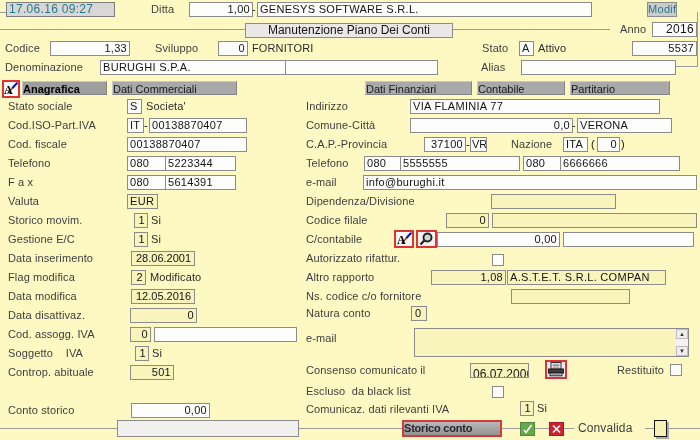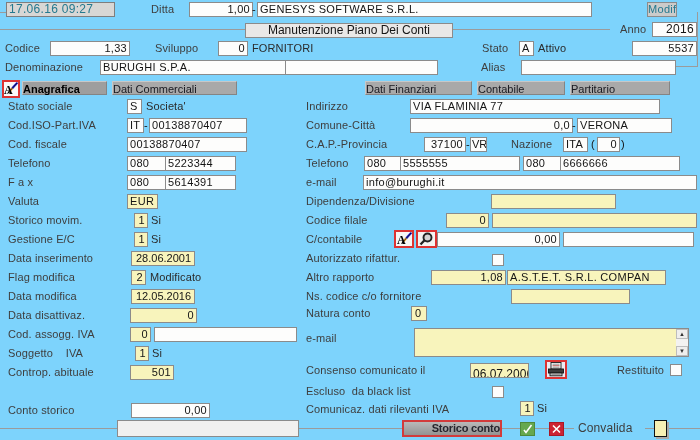--- a/index.html
+++ b/index.html
@@ -1,16 +1,16 @@
 <!DOCTYPE html>
 <html><head>
 <meta charset="utf-8">
 <style>
 html,body{margin:0;padding:0}
-#w{position:relative;width:700px;height:440px;background:#7dd3fc;font-family:"Liberation Sans",sans-serif;font-size:11px;overflow:hidden}
+#w{position:relative;width:700px;height:440px;background:#fef9c3;font-family:"Liberation Sans",sans-serif;font-size:11px;overflow:hidden}
 .lb{position:absolute;color:#3e3e3e;height:15px;line-height:15px;white-space:pre;letter-spacing:0.12px}
 .bx{position:absolute;background:#fdfdfc;border:1px solid #8b8b8b;box-sizing:border-box;height:15px;line-height:13px;color:#141414;padding:0 2px;white-space:pre;overflow:hidden;letter-spacing:0.3px}
 .yl{background:#f8f4bc}
 .rt{text-align:right;padding-right:2px}
 .ln{position:absolute;background:#9b9b9b;height:1px}
 .tab{position:absolute;height:14px;line-height:14px;text-align:left;background:#a9a9a9;color:#18181f;box-sizing:border-box;border-top:1px solid #c8c8c8;border-left:1px solid #c8c8c8;border-right:1px solid #848484;border-bottom:1px solid #848484}
 .cb{position:absolute;width:12px;height:12px;background:#fdfdfc;border:1px solid #8b8b8b;box-sizing:border-box}
 .ric{position:absolute;border:2px solid #d33;box-sizing:border-box;background:#f4f3f2}
 svg{display:block}
 </style>
@@ -216,21 +216,21 @@
 <div class="lb" style="left:306px;top:384px">Escluso  da black list</div>
 <div class="cb" style="left:492px;top:386px"></div>
 
 <div class="lb" style="left:306px;top:402px">Comunicaz. dati rilevanti IVA</div>
 <div class="bx yl rt" style="left:520px;top:401px;width:14px;padding:0 2px">1</div>
 <div class="lb" style="left:537px;top:401px;color:#2b2b2b">Si</div>
 
 <div class="ln" style="left:0;top:428px;width:117px"></div>
 <div class="bx" style="left:117px;top:420px;width:182px;height:17px;background:#f1f0ef"></div>
 <div class="ln" style="left:299px;top:428px;width:103px"></div>
-<div style="position:absolute;left:402px;top:420px;width:100px;height:17px;box-sizing:border-box;border:2px solid #d23b3b;background:linear-gradient(#b9b9b9,#939393);color:#26262e;text-align:right;line-height:13px;font-size:11px;font-weight:bold;letter-spacing:-0.2px">Storico conto</div>
+<div style="position:absolute;left:402px;top:420px;width:100px;height:17px;box-sizing:border-box;border:2px solid #d23b3b;background:linear-gradient(#b9b9b9,#939393);color:#26262e;text-align:left;line-height:13px;font-size:11px;font-weight:bold;letter-spacing:-0.2px">Storico conto</div>
 <div class="ln" style="left:502px;top:428px;width:18px"></div>
 <div style="position:absolute;left:520px;top:422px;width:15px;height:14px;background:#66a84e;border:1px solid #4e8a3a;box-sizing:border-box">
 <svg width="13" height="12" viewBox="0 0 13 12">
         <path d="M3,7 L5,9.5 L10.5,2" stroke="#fff" stroke-width="1.6" fill="none"></path>
       </svg>
 </div>
 <div class="ln" style="left:535px;top:428px;width:14px"></div>
 <div style="position:absolute;left:549px;top:422px;width:15px;height:14px;background:#cc2333;border:1px solid #a81828;box-sizing:border-box">
 <svg width="13" height="12" viewBox="0 0 13 12">
         <path d="M3,2.5 L10,9.5 M10,2.5 L3,9.5" stroke="#fff" stroke-width="1.6" fill="none"></path>

